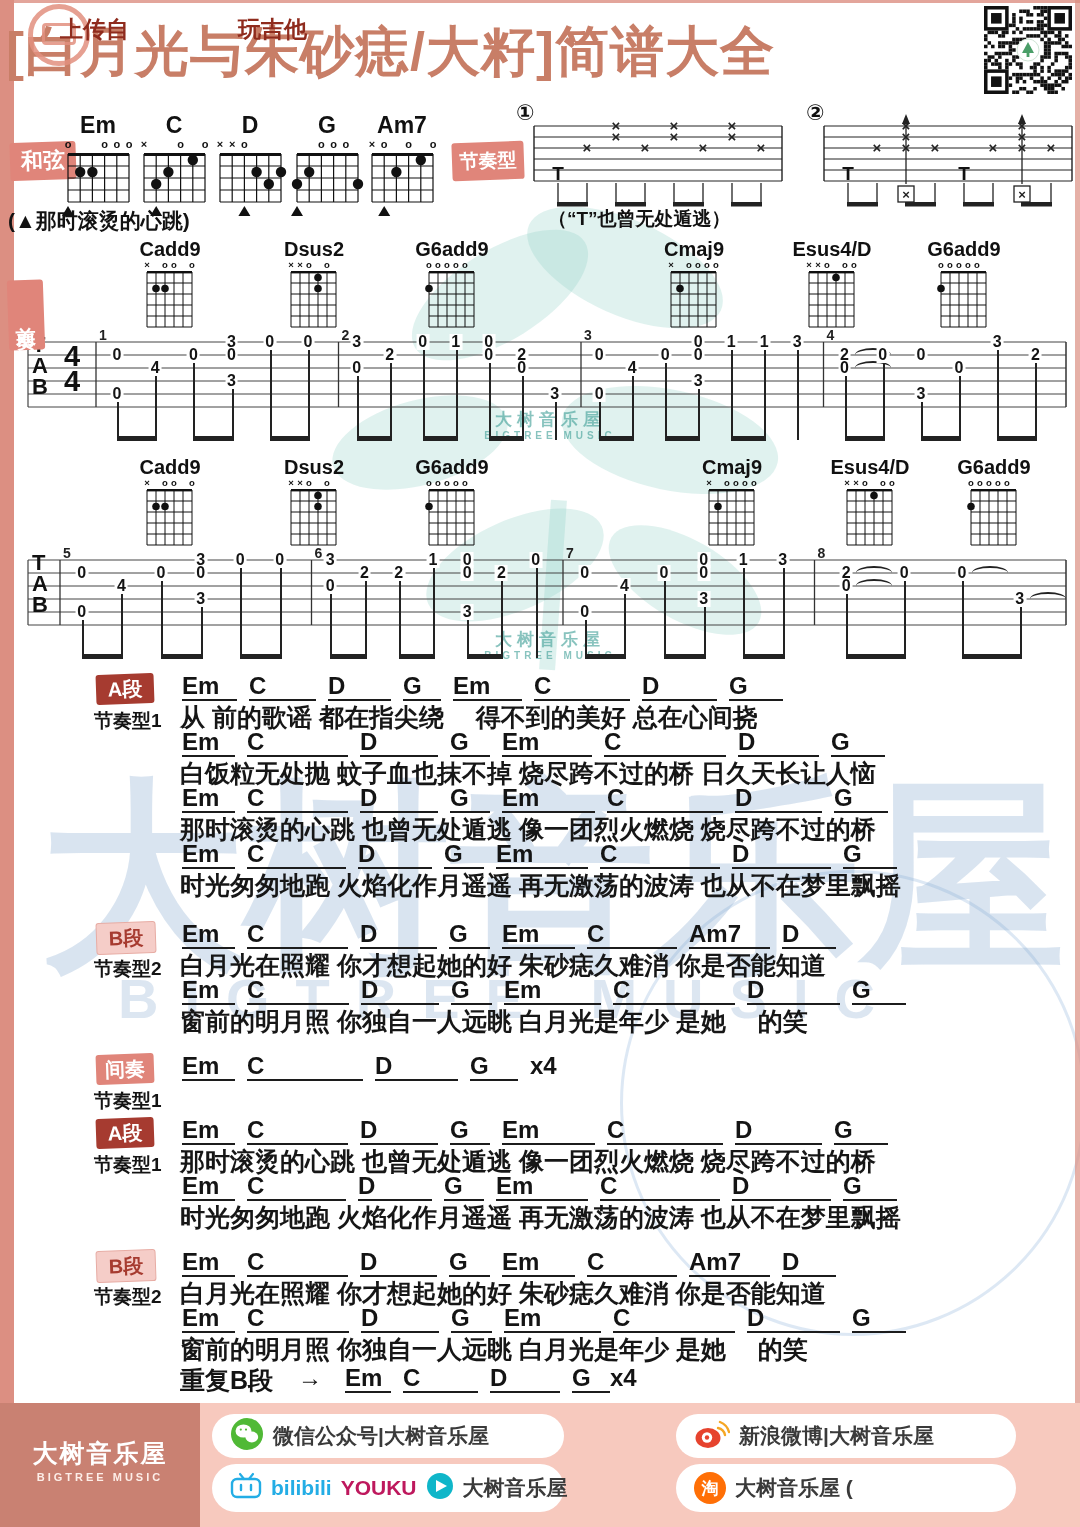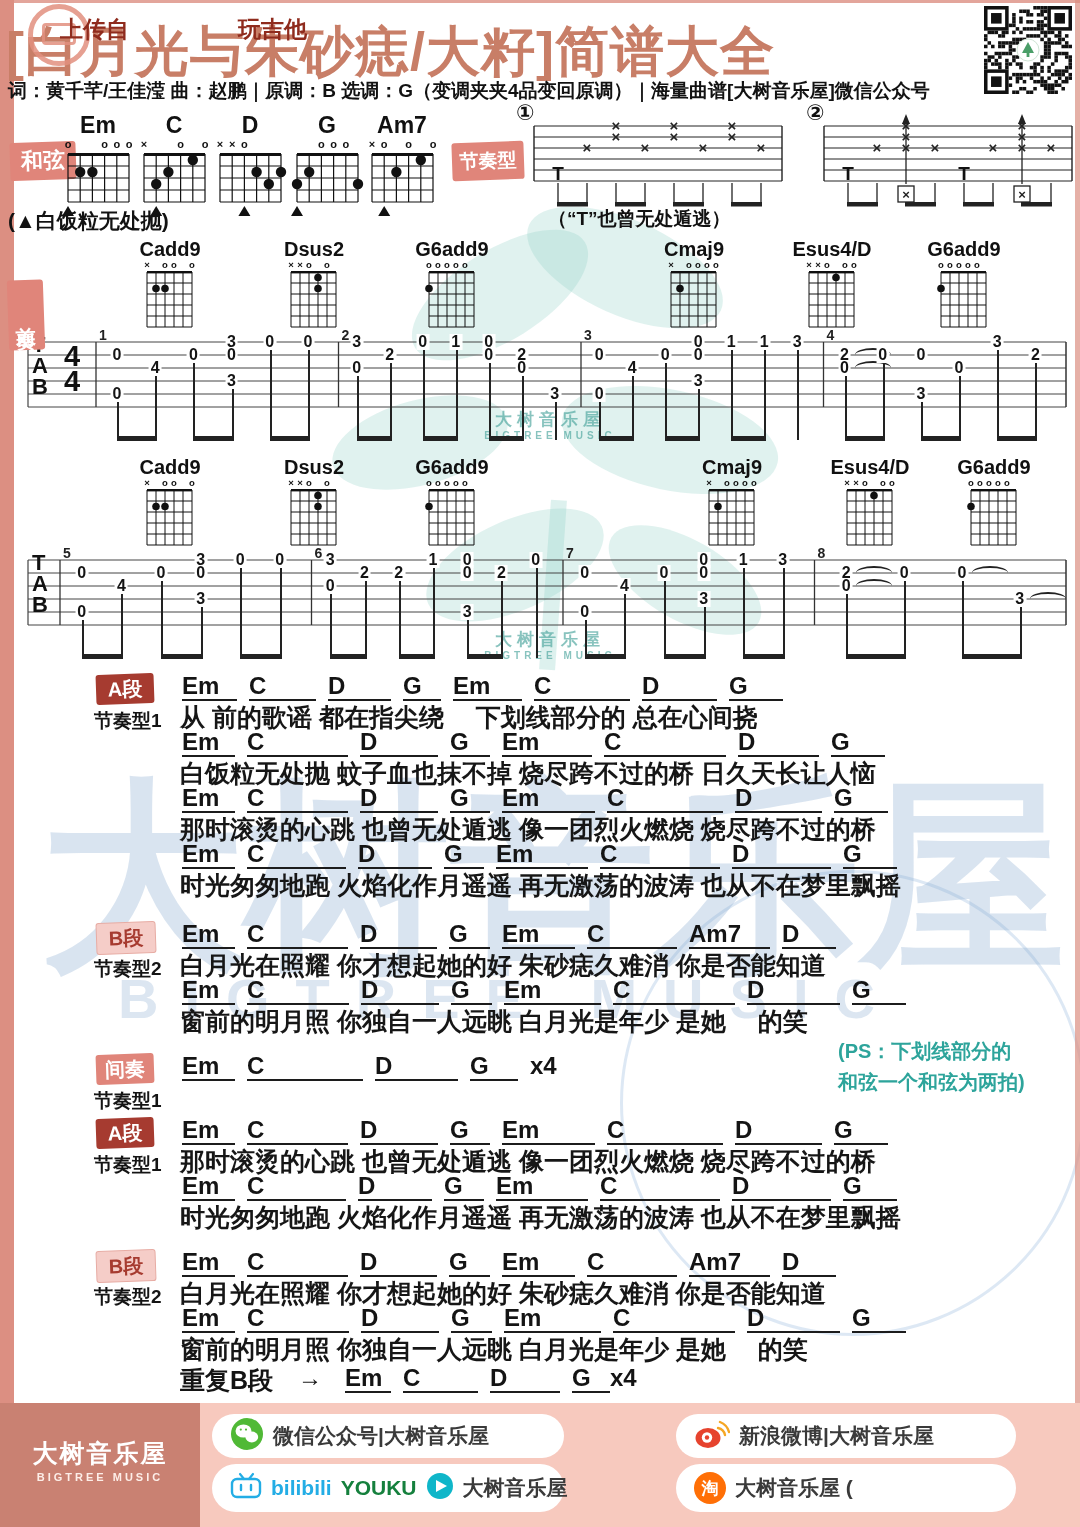--- a/index.html
+++ b/index.html
@@ -87,21 +87,20 @@
   <div class="abs wm" id="wm-big2">BIGTREE MUSIC</div>
 
   <div class="abs edge" style="left:0;top:0;width:14px;height:1527px;"></div>
   <div class="abs edge" style="left:0;top:0;width:1080px;height:3px;opacity:.8;"></div>
   <div class="abs edge" style="left:1075px;top:0;width:5px;height:1527px;opacity:.7;"></div>
 
   <div class="abs" id="title">[白月光与朱砂痣/大籽]简谱大全</div>
   <div class="abs" id="stamp-ring"></div>
   <div class="abs stamp-txt" style="left:60px;">上传自</div>
   <div class="abs stamp-txt" style="left:238px;">玩吉他</div>
-  <div class="abs" id="subtitle">词：黄千芊/王佳滢 曲：赵鹏｜原调：B 选调：G（变调夹夹4品变回原调）｜海量曲谱[大树音乐屋]微信公众号</div>
   <div class="abs" id="qr" style="left:984px;top:6px;width:88px;height:88px;z-index:3;"><svg width="88" height="88" viewBox="0 0 88 88">
         <rect x="0" y="0" width="88" height="88" fill="#fff"></rect>
         <rect x="49.28" y="0" width="3.52" height="3.52" fill="#111"></rect>
         <rect x="52.8" y="0" width="3.52" height="3.52" fill="#111"></rect>
         <rect x="56.32" y="0" width="3.52" height="3.52" fill="#111"></rect>
         <rect x="59.84" y="0" width="3.52" height="3.52" fill="#111"></rect>
         <rect x="35.2" y="3.52" width="3.52" height="3.52" fill="#111"></rect>
         <rect x="38.72" y="3.52" width="3.52" height="3.52" fill="#111"></rect>
         <rect x="42.24" y="3.52" width="3.52" height="3.52" fill="#111"></rect>
         <rect x="56.32" y="3.52" width="3.52" height="3.52" fill="#111"></rect>
@@ -312,21 +311,21 @@
         <rect x="0" y="63.36" width="24.64" height="24.64" fill="#111"></rect>
         <rect x="3.52" y="66.88" width="17.6" height="17.6" fill="#fff"></rect>
         <rect x="7.04" y="70.4" width="10.56" height="10.56" fill="#111"></rect>
         <circle cx="44" cy="44" r="11" fill="#fff" stroke="#cfe3d4" stroke-width="1"></circle>
         <polygon points="44,36 50,47 38,47" fill="#4a9e68"></polygon>
         <rect x="42.6" y="46" width="2.8" height="5" fill="#4a9e68"></rect>
       </svg></div>
 
   <div class="abs badge" style="left:10px;top:142px;width:66px;height:38px;font-size:22px;z-index:2;">和弦</div>
   <div id="chordbank"></div>
-  <div class="abs cap" style="left:8px;top:207px;font-size:21px;">(▲白饭粒无处抛)</div>
+  <div class="abs cap" style="left:8px;top:207px;font-size:21px;">(▲那时滚烫的心跳)</div>
 
   <div class="abs badge" style="left:452px;top:142px;width:72px;height:38px;font-size:19px;z-index:2;">节奏型</div>
   <div id="rhythms"></div>
   <div class="abs cap" style="left:548px;top:206px;font-size:19px;">（“T”也曾无处遁逃）</div>
 
   <div class="abs badge vertical" style="left:8px;top:280px;width:36px;height:70px;font-size:20px;z-index:2;">前奏</div>
   <div id="introrows"></div>
   <div id="tabs"></div>
 
   <div id="lyrics">
@@ -343,21 +342,21 @@
           <div class="chd" style="left: 223px;">G</div>
           <div class="ul" style="left: 223px; width: 38px;"></div>
           <div class="chd" style="left: 273px;">Em</div>
           <div class="ul" style="left: 273px; width: 69px;"></div>
           <div class="chd" style="left: 354px;">C</div>
           <div class="ul" style="left: 354px; width: 96px;"></div>
           <div class="chd" style="left: 462px;">D</div>
           <div class="ul" style="left: 462px; width: 75px;"></div>
           <div class="chd" style="left: 549px;">G</div>
           <div class="ul" style="left: 549px; width: 54px;"></div>
-          <div class="lyr">从 前的歌谣 都在指尖绕　 下划线部分的 总在心间挠</div>
+          <div class="lyr">从 前的歌谣 都在指尖绕　 得不到的美好 总在心间挠</div>
         </div>
         <div class="lpair">
           <div class="chd" style="left: 2px;">Em</div>
           <div class="ul" style="left: 2px; width: 53px;"></div>
           <div class="chd" style="left: 67px;">C</div>
           <div class="ul" style="left: 67px; width: 101px;"></div>
           <div class="chd" style="left: 180px;">D</div>
           <div class="ul" style="left: 180px; width: 78px;"></div>
           <div class="chd" style="left: 270px;">G</div>
           <div class="ul" style="left: 270px; width: 40px;"></div>
@@ -560,24 +559,20 @@
           <div class="chd" style="left: 223px;">C</div>
           <div class="ul" style="left: 223px; width: 75px;"></div>
           <div class="chd" style="left: 310px;">D</div>
           <div class="ul" style="left: 310px; width: 70px;"></div>
           <div class="chd" style="left: 392px;">G</div>
           <div class="ul" style="left: 392px; width: 38px;"></div>
           <div class="x4" style="left: 430px;">x4</div>
         </div>
       </div>
     </div>
-  <div class="abs" id="ps">
-    <div>(PS：下划线部分的</div>
-    <div>和弦一个和弦为两拍)</div>
-  </div>
 
   <div class="abs" id="footer"></div>
   <div class="abs" id="fblock">
     <div class="t1">大树音乐屋</div>
     <div class="t2">BIGTREE MUSIC</div>
   </div>
 
   <div class="abs pill" style="left:212px;top:1414px;width:352px;height:44px;">
     <span id="ic-wechat"><svg width="34" height="34">
           <circle cx="17" cy="17" r="16" fill="#50b936"></circle>
@@ -600,21 +595,21 @@
   </div>
   <div class="abs pill" style="left:212px;top:1464px;width:352px;height:48px;">
     <span id="ic-bili"><svg width="32" height="28">
           <rect x="2" y="7" width="28" height="18" rx="5" fill="#fff" stroke="#23ade5" stroke-width="2.4"></rect>
           <line x1="10" y1="2" x2="14" y2="7" stroke="#23ade5" stroke-width="2.2" stroke-linecap="round"></line>
           <line x1="23" y1="2" x2="19" y2="7" stroke="#23ade5" stroke-width="2.2" stroke-linecap="round"></line>
           <line x1="11" y1="13" x2="11" y2="18" stroke="#23ade5" stroke-width="2.4" stroke-linecap="round"></line>
           <line x1="21" y1="13" x2="21" y2="18" stroke="#23ade5" stroke-width="2.4" stroke-linecap="round"></line>
         </svg></span>
     <span class="word" style="color:#23ade5;">bilibili</span>
-    <span class="word" style="color:#15803d;">YOUKU</span>
+    <span class="word" style="color:#be185d;">YOUKU</span>
     <span id="ic-play"><svg width="28" height="28">
           <circle cx="14" cy="14" r="13" fill="#0fb6c9"></circle>
           <polygon points="10,8 10,20 21,14" fill="#fff"></polygon>
         </svg></span>
     <span class="lbl">大树音乐屋</span>
   </div>
   <div class="abs pill" style="left:676px;top:1464px;width:340px;height:48px;">
     <span class="tao">淘</span>
     <span class="lbl">大树音乐屋 (</span>
   </div>

